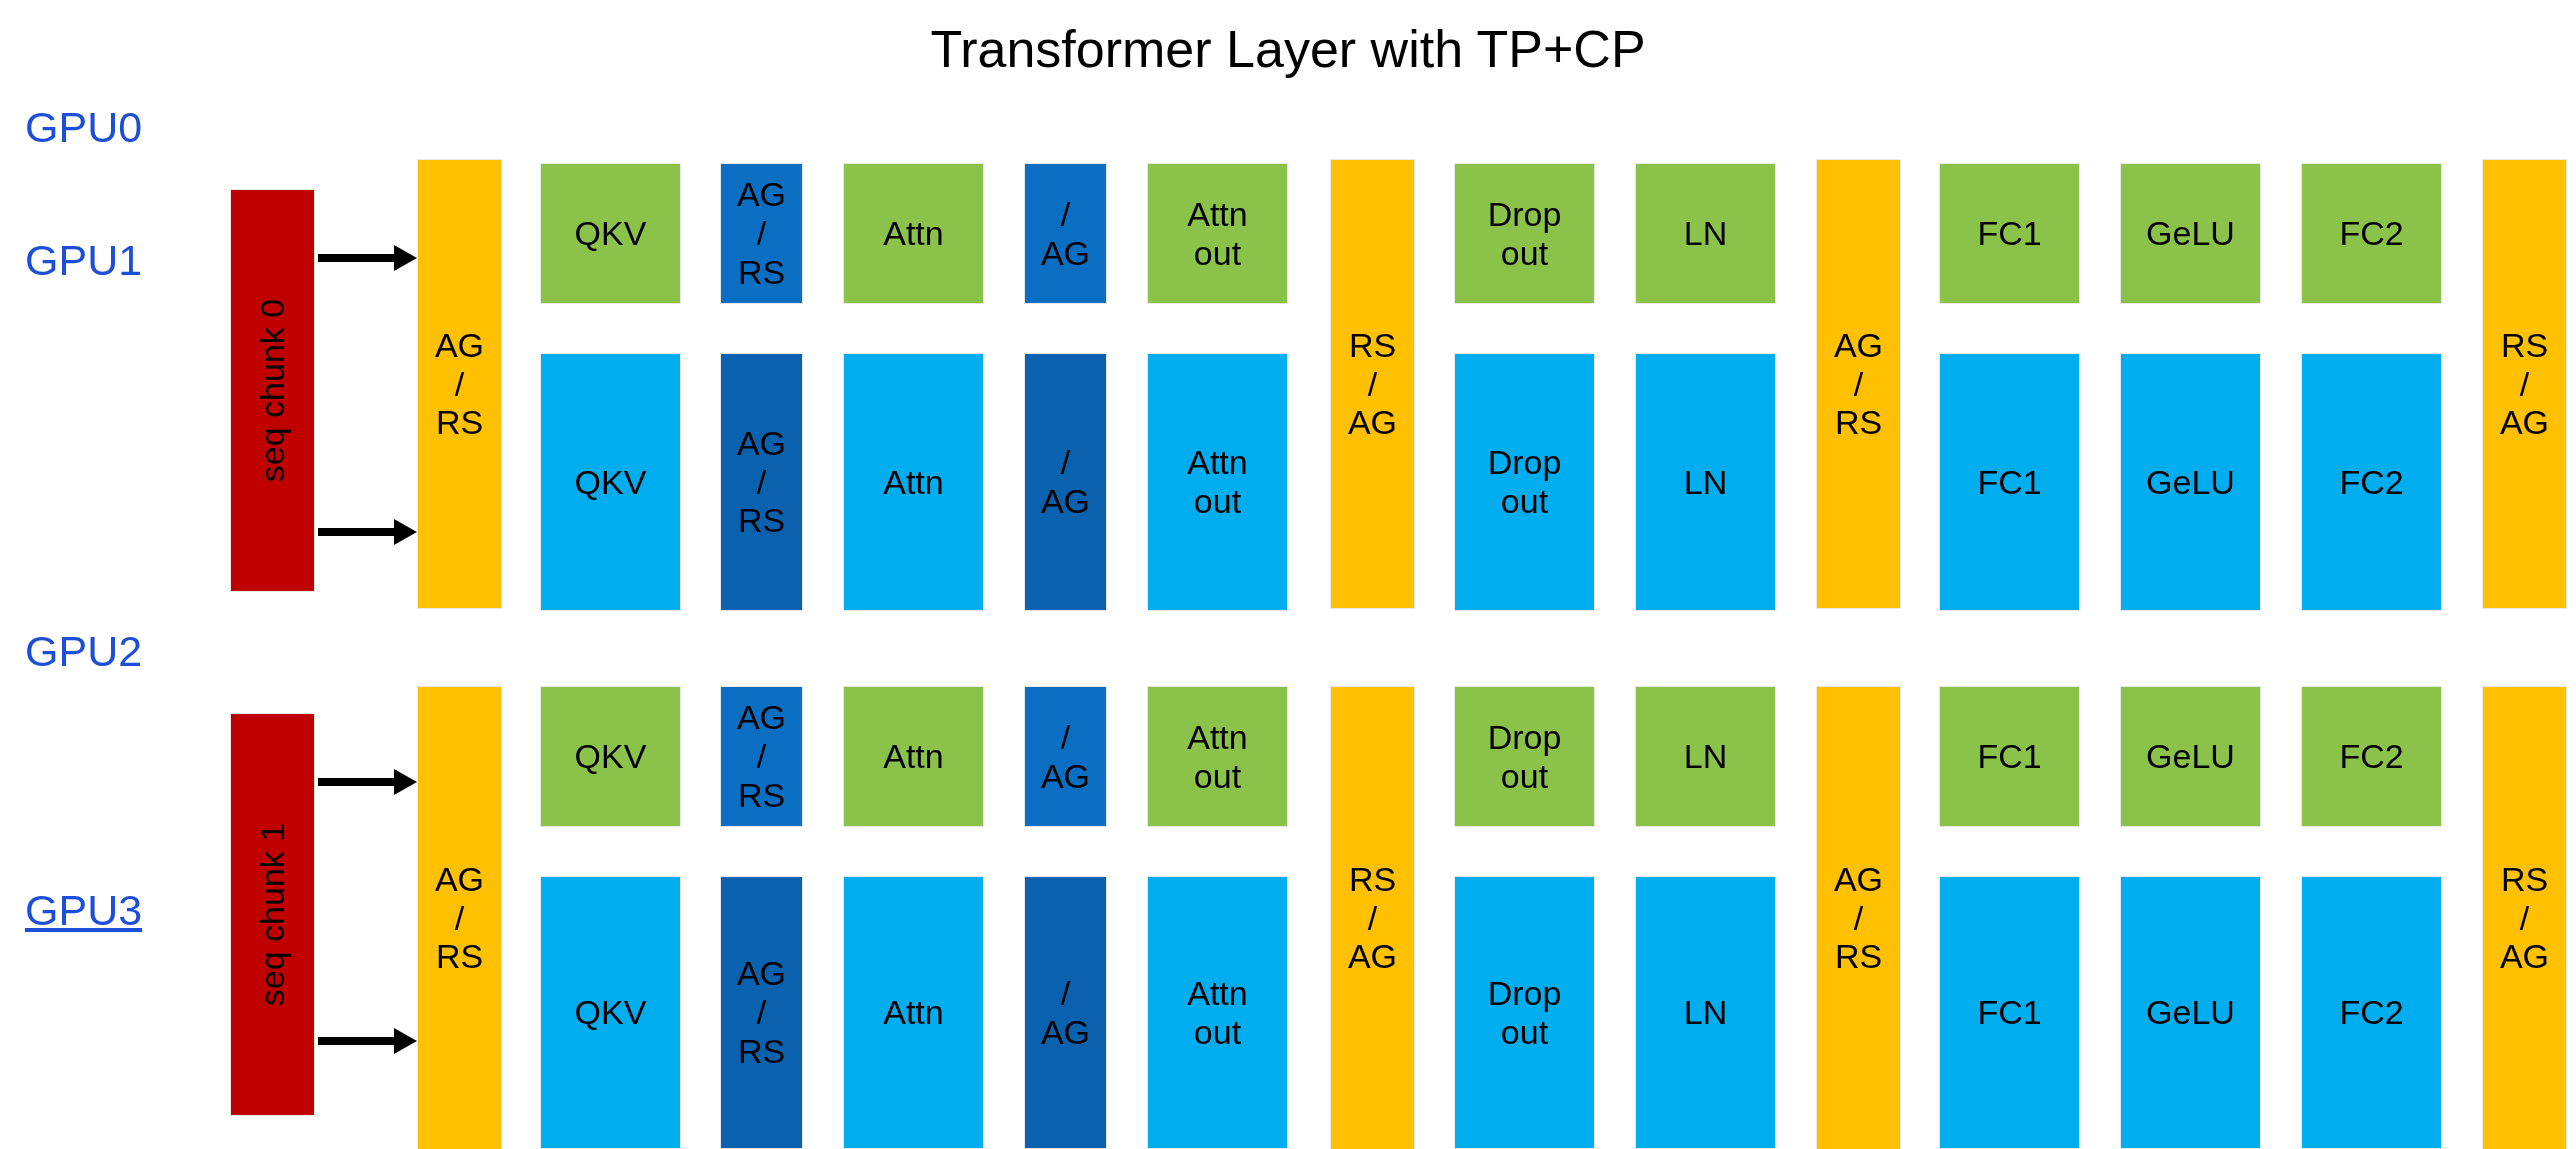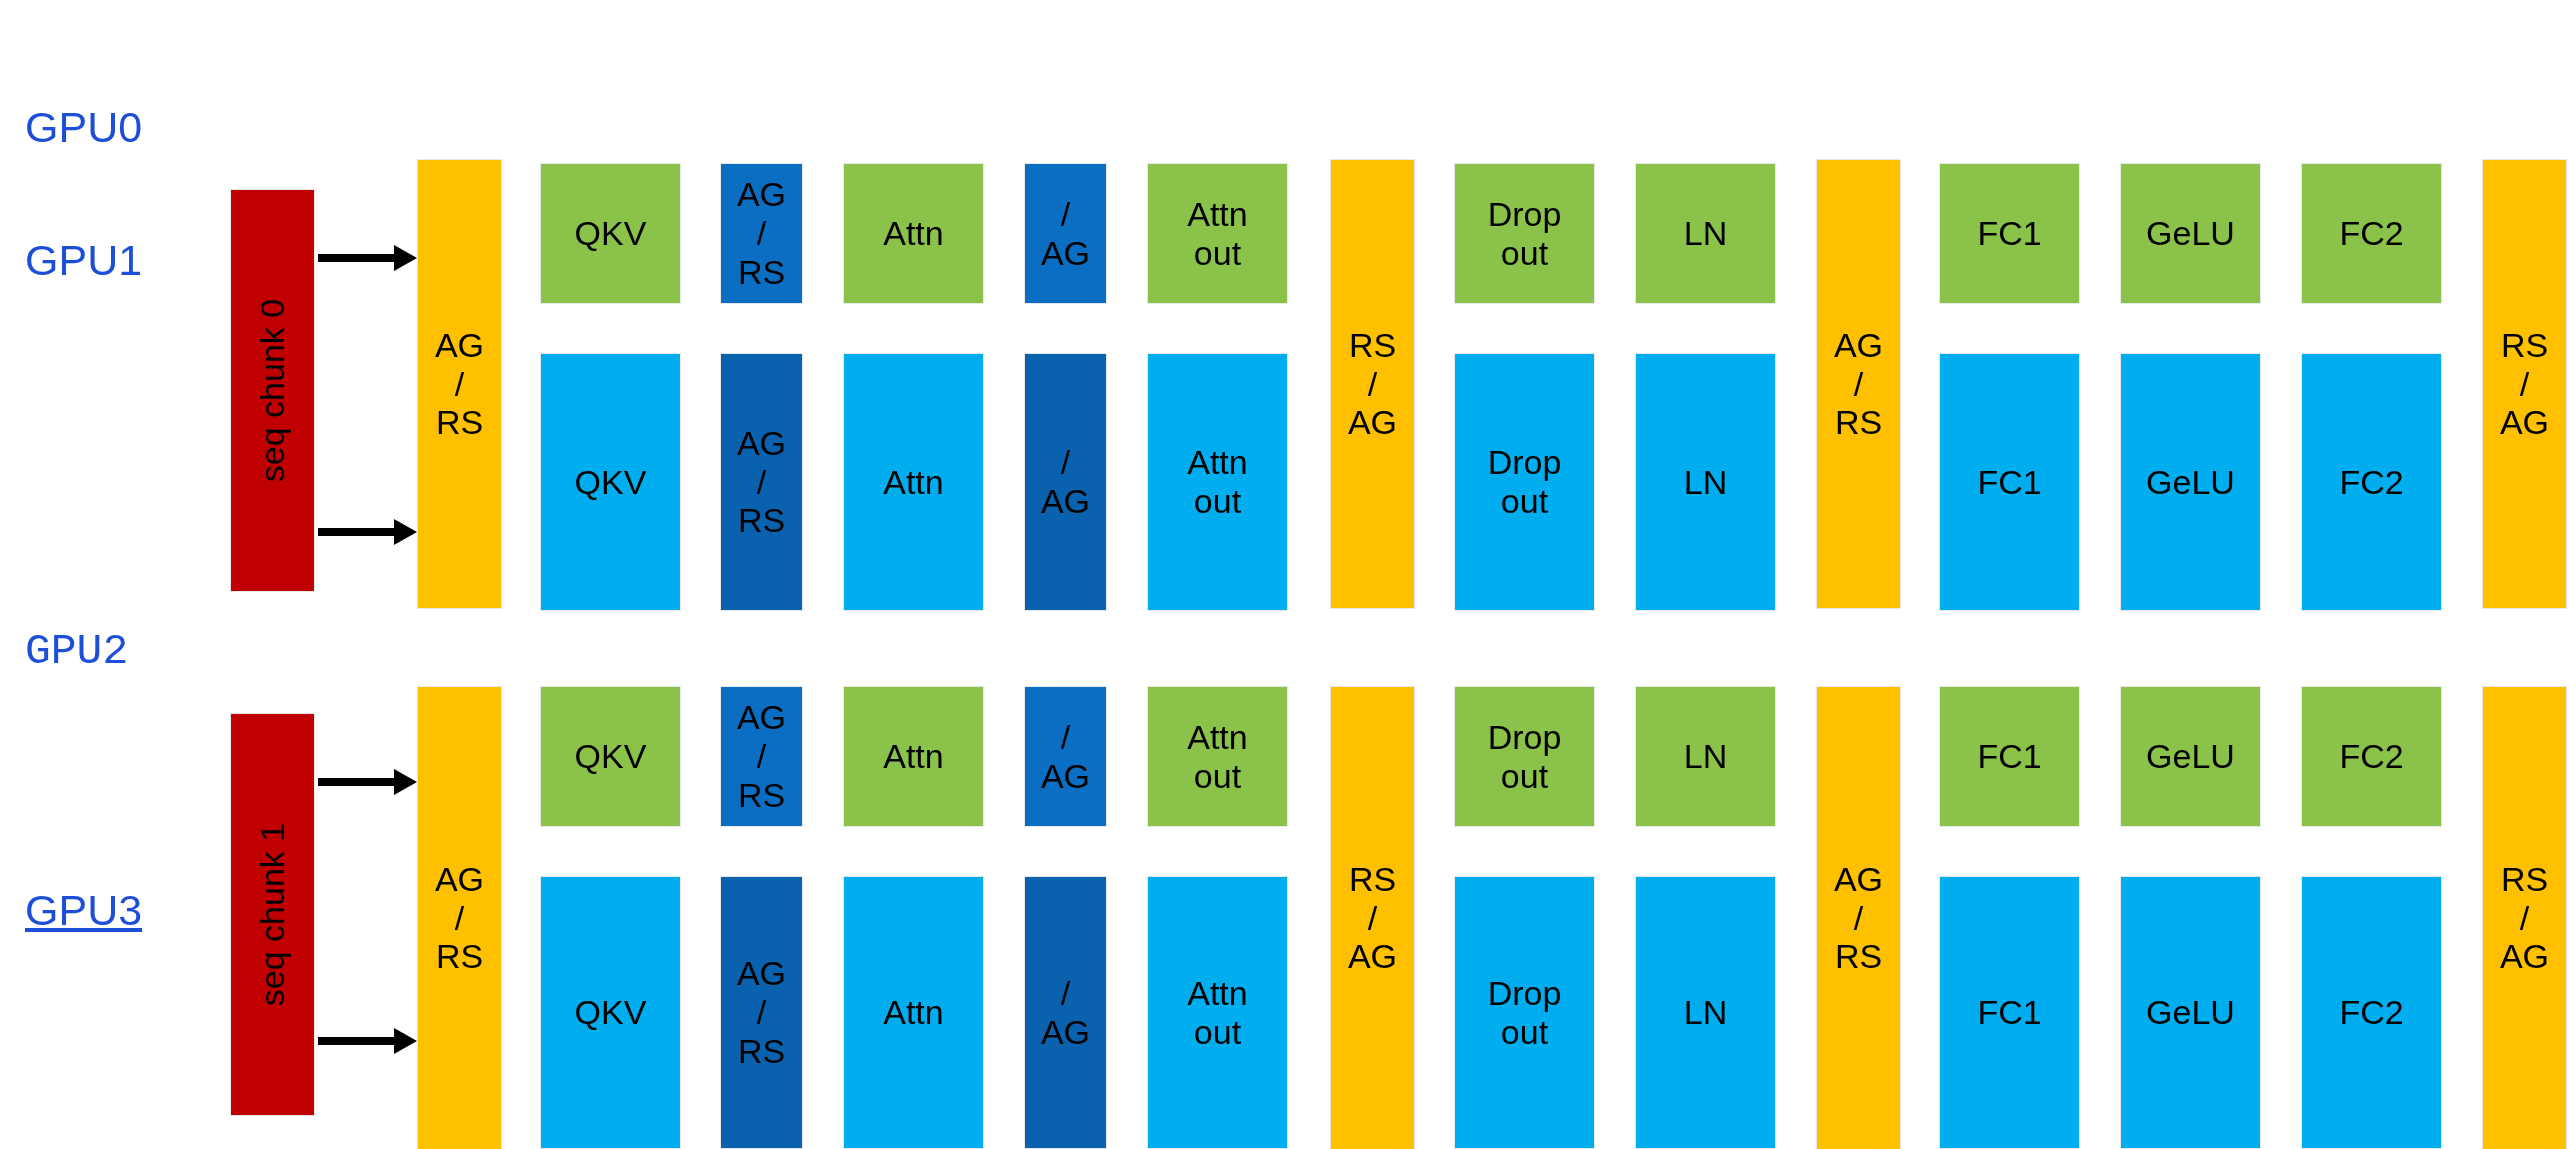--- a/index.html
+++ b/index.html
@@ -105,20 +105,21 @@
     border-top: 13.3px solid transparent;
     border-bottom: 13.3px solid transparent;
     border-left: 23px solid #000000;
   }
 </style>
 </head>
 <body>
 
 <div id="stage">
 
+  <div class="title">Transformer Layer with TP+CP</div>
 
   <div class="gpu-label" style="left:25px; top:106px;">GPU0</div>
   <div class="gpu-label" style="left:25px; top:239px;">GPU1</div>
 
   <div class="vert c-red" style="left:230px; top:189px; width:85px; height:403px;">
     <span class="vlbl">seq chunk 0</span>
   </div>
 
   <div class="arrow" style="left:318px; top:258px; width:100px;">
     <div class="shaft" style="width:76px;"></div>
@@ -236,21 +237,21 @@
     </div>
 
   <div class="blk c-cyan" style="left:2120px; top:353px; width:141px; height:258px;">
     <span class="lbl">GeLU</span>
     </div>
 
   <div class="blk c-cyan" style="left:2301px; top:353px; width:141px; height:258px;">
     <span class="lbl">FC2</span>
     </div>
 
-  <div class="gpu-label" style="left:25px; top:630px;font-family:Liberation Mono, monospace;">GPU2</div>
+  <div class="gpu-label" style="left:25px; top:630px;">GPU2</div>
   <div class="gpu-label" style="left:25px; top:889px;text-decoration:underline;">GPU3</div>
 
   <div class="vert c-red" style="left:230px; top:713px; width:85px; height:403px;">
     <span class="vlbl">seq chunk 1</span>
   </div>
 
   <div class="arrow" style="left:318px; top:782px; width:100px;">
     <div class="shaft" style="width:76px;"></div>
     <div class="head" style="left:76px;"></div>
   </div>

